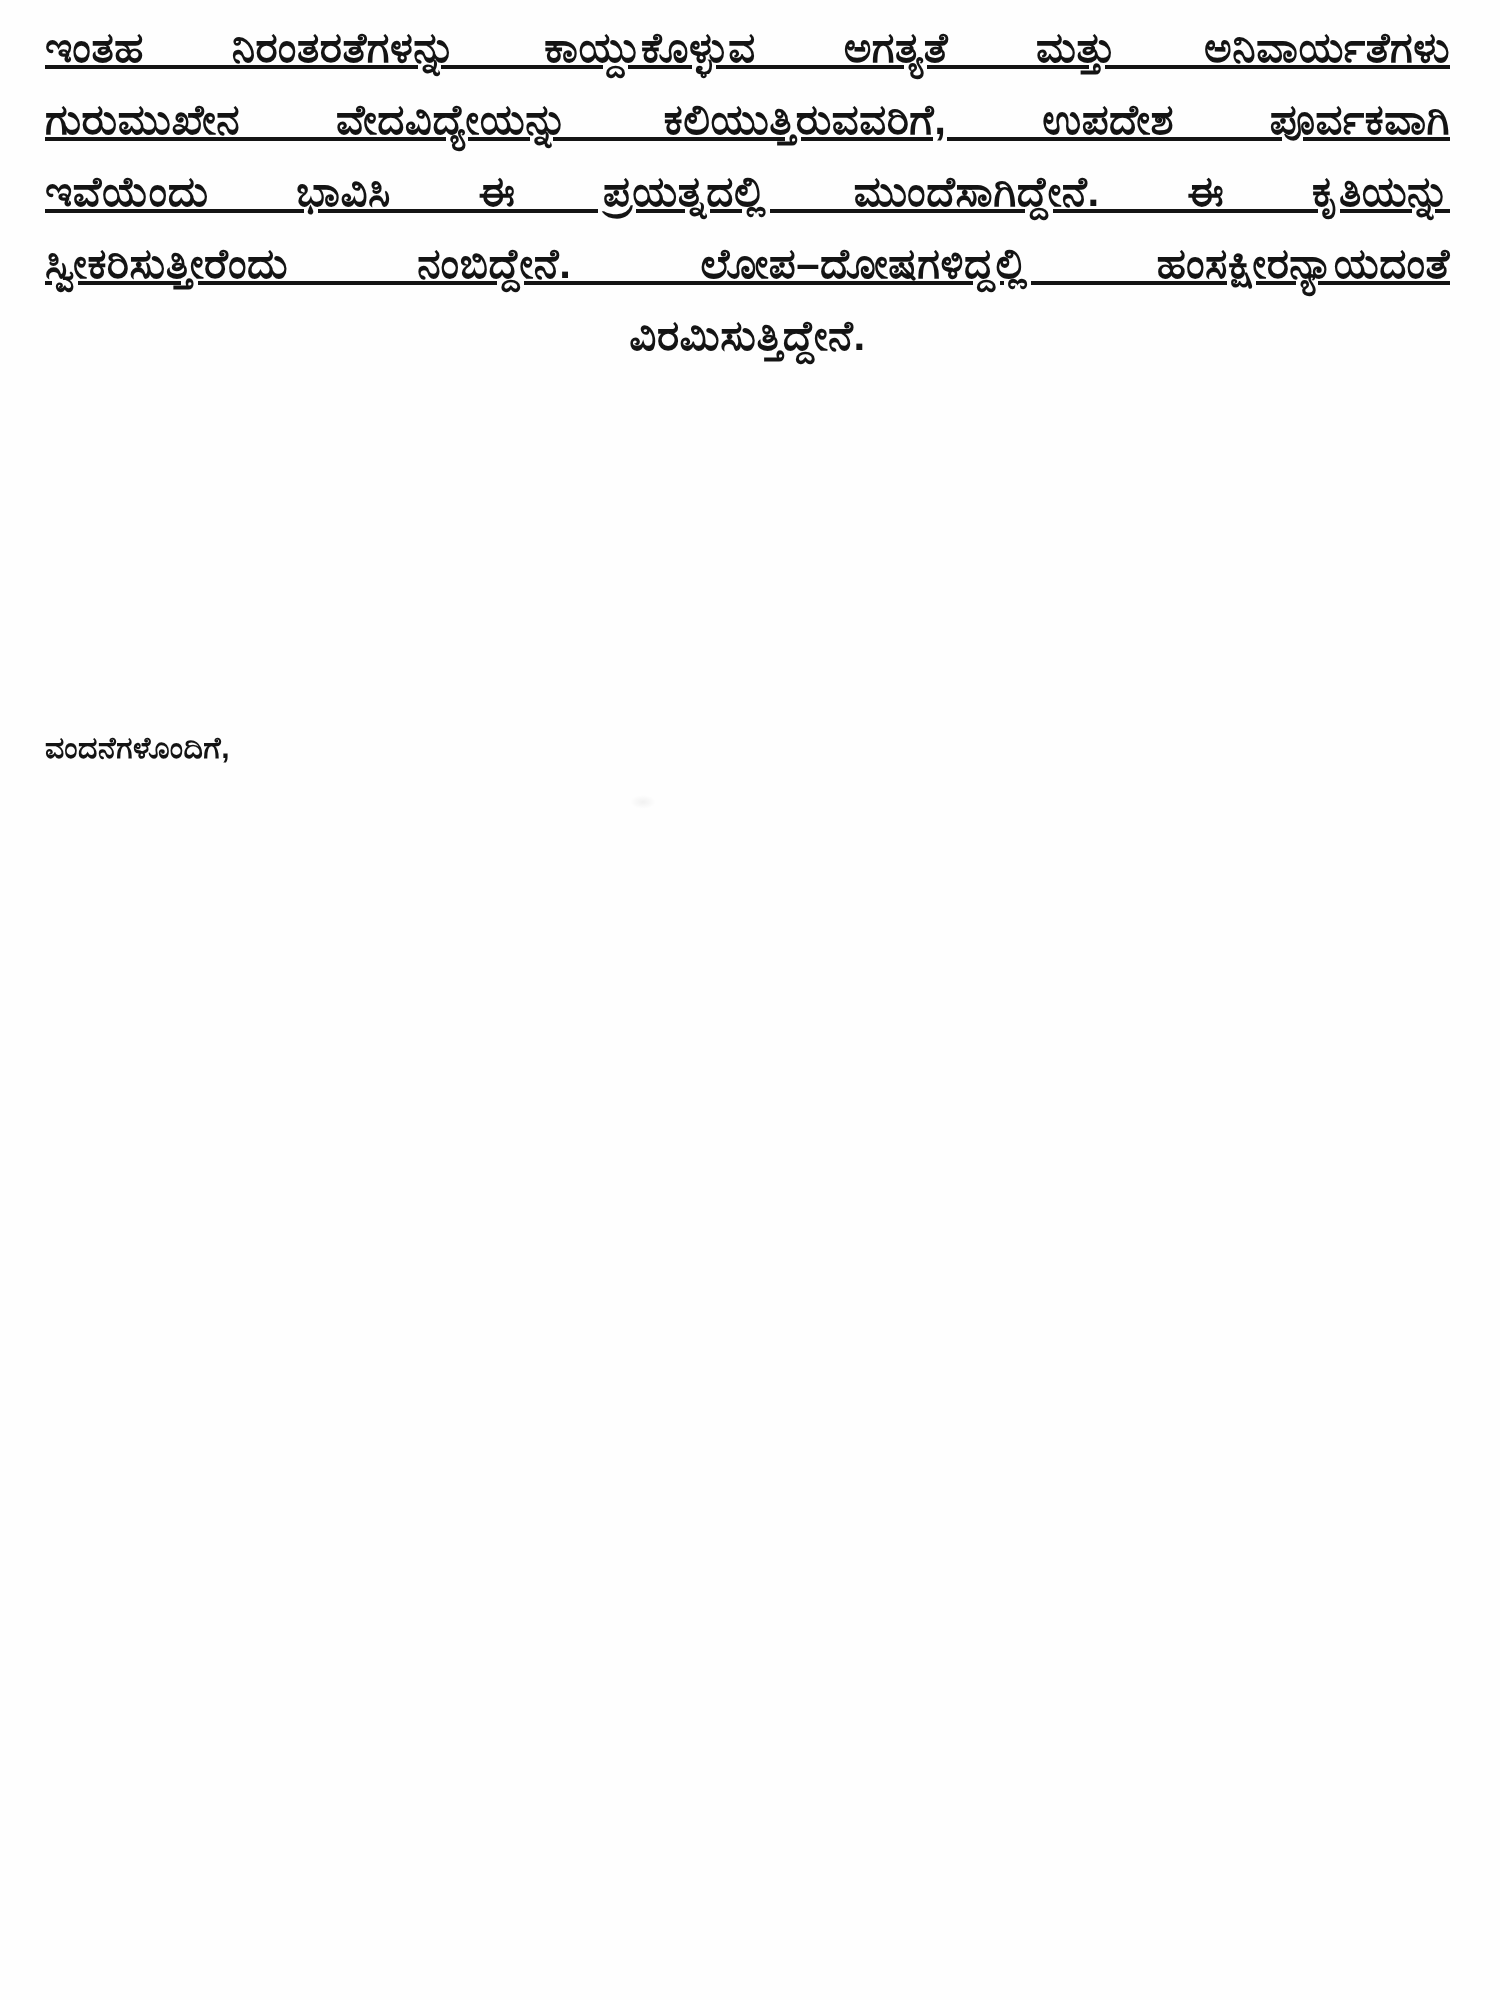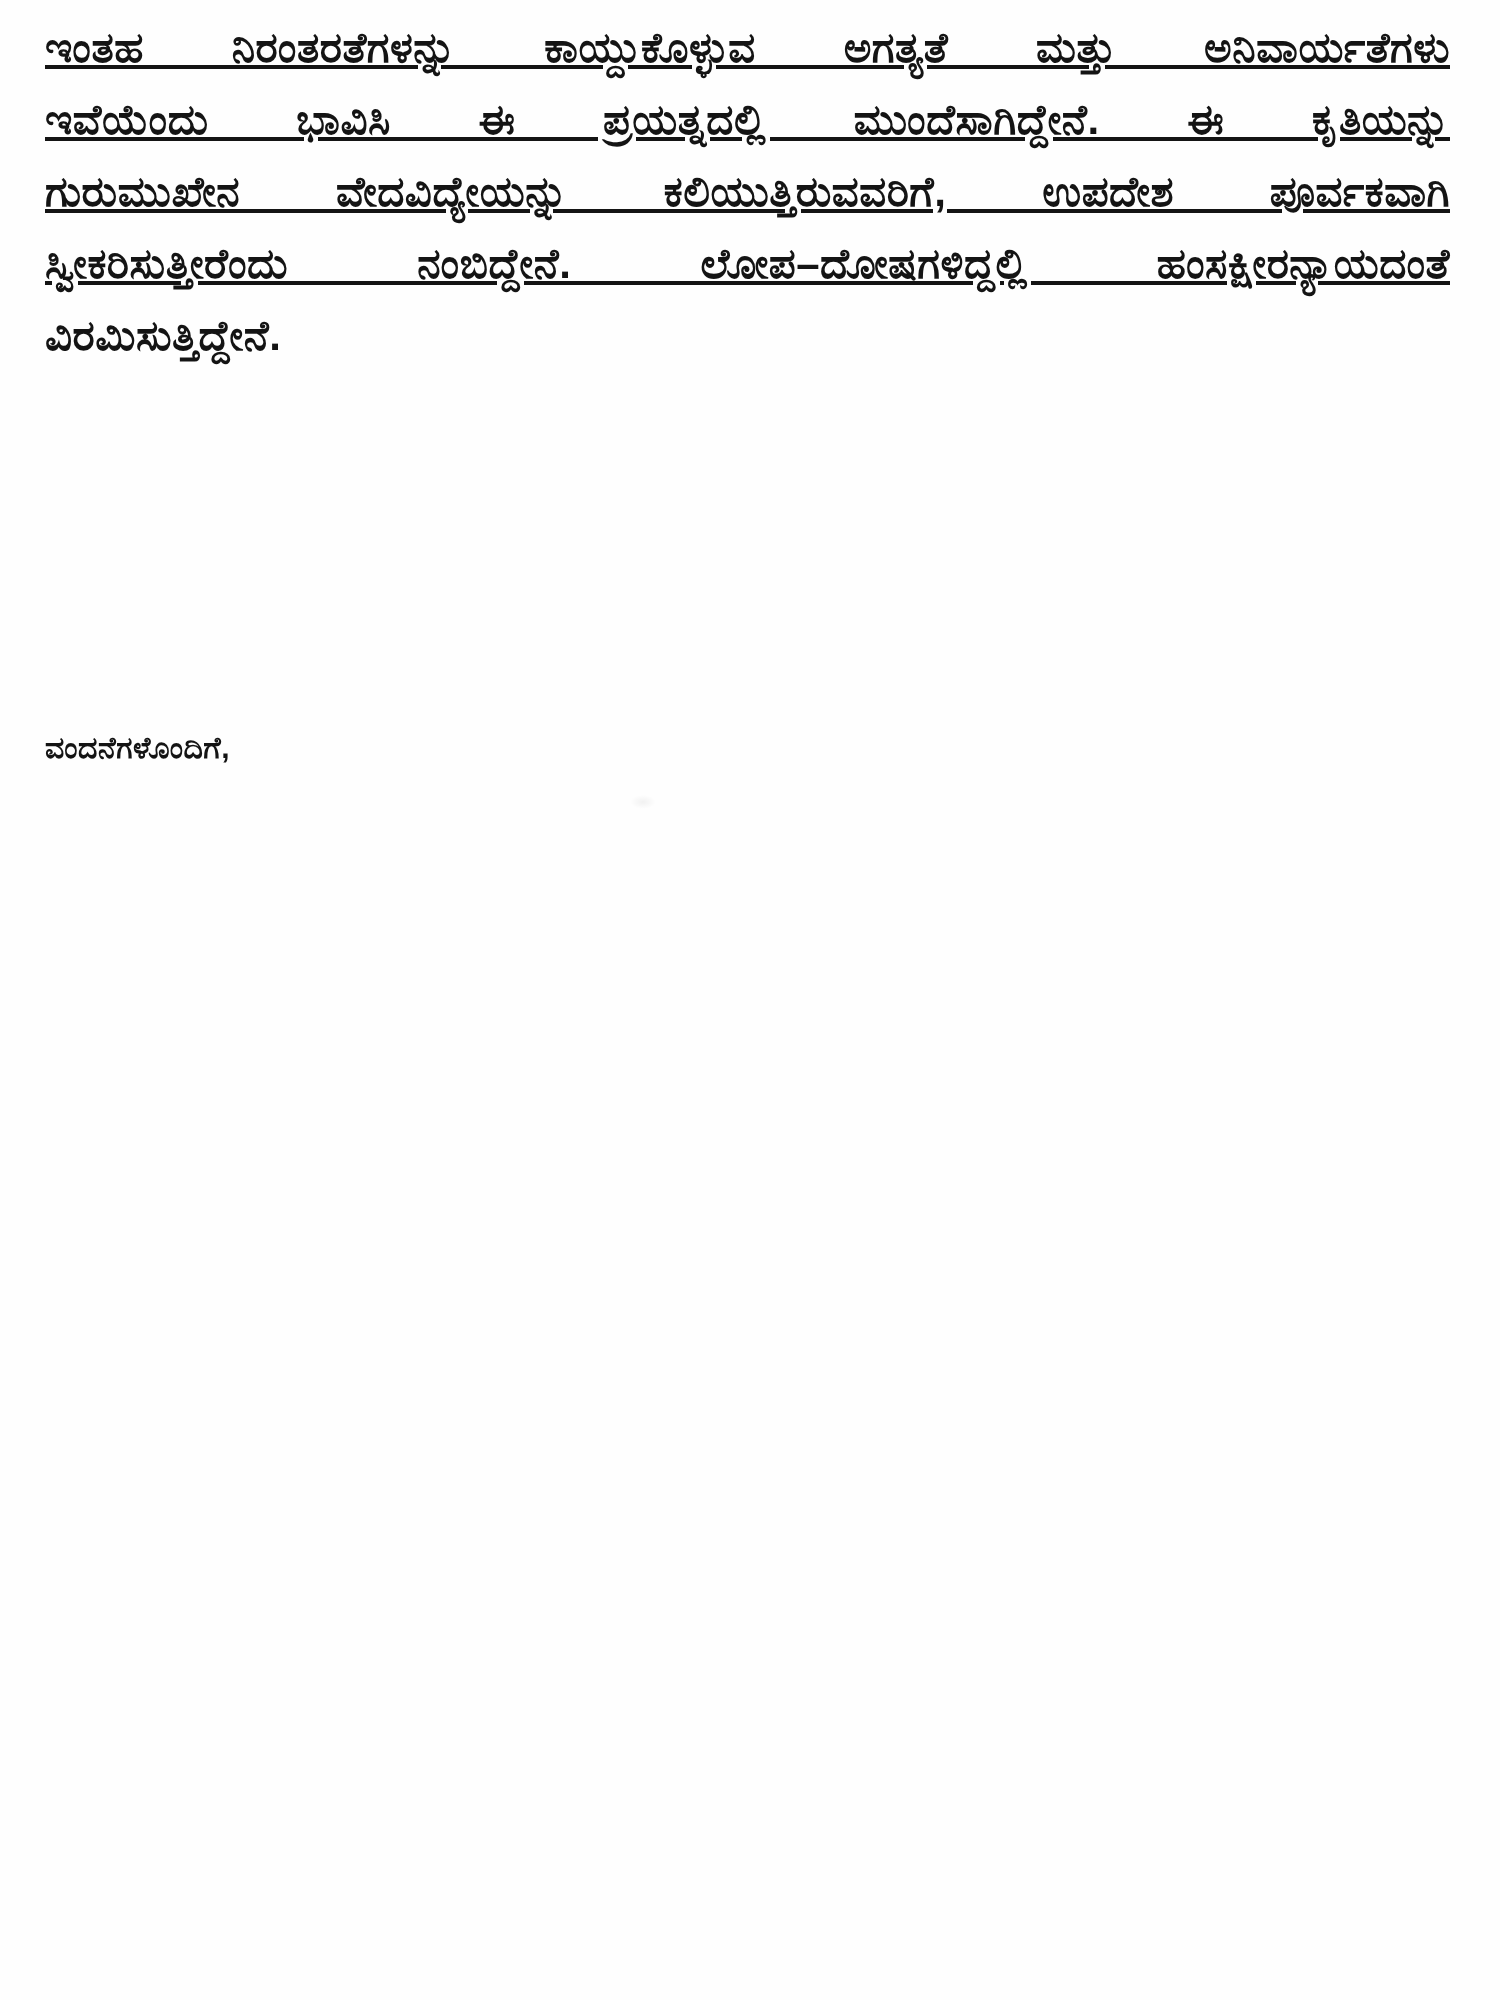--- a/index.html
+++ b/index.html
@@ -32,21 +32,21 @@
   }
   .line {
     width: 100%;
   }
   .line.justified {
     text-align: justify;
     text-align-last: justify;
     text-decoration: underline;
   }
   .line.plain {
-    text-align: left;
+    text-align: center;
   }
   .closing-block {
     position: absolute;
     left: 45px;
     top: 712px;
     font-size: 30px;
     line-height: 72px;
     font-weight: 600;
     letter-spacing: 0.5px;
   }
@@ -59,22 +59,22 @@
     background: radial-gradient(ellipse at center, rgba(0,0,0,0.05) 0%, rgba(0,0,0,0) 70%);
   }
 </style>
 </head>
 <body>
 
 <div class="page">
 
   <div class="body-block">
     <div class="line justified">ಇಂತಹ ನಿರಂತರತೆಗಳನ್ನು ಕಾಯ್ದುಕೊಳ್ಳುವ ಅಗತ್ಯತೆ ಮತ್ತು ಅನಿವಾರ್ಯತೆಗಳು</div>
+    <div class="line justified">ಗುರುಮುಖೇನ ವೇದವಿದ್ಯೇಯನ್ನು ಕಲಿಯುತ್ತಿರುವವರಿಗೆ, ಉಪದೇಶ ಪೂರ್ವಕವಾಗಿ</div>
     <div class="line justified">ಇವೆಯೆಂದು ಭಾವಿಸಿ ಈ ಪ್ರಯತ್ನದಲ್ಲಿ ಮುಂದೆಸಾಗಿದ್ದೇನೆ. ಈ ಕೃತಿಯನ್ನು</div>
-    <div class="line justified">ಗುರುಮುಖೇನ ವೇದವಿದ್ಯೇಯನ್ನು ಕಲಿಯುತ್ತಿರುವವರಿಗೆ, ಉಪದೇಶ ಪೂರ್ವಕವಾಗಿ</div>
     <div class="line justified">ಸ್ವೀಕರಿಸುತ್ತೀರೆಂದು ನಂಬಿದ್ದೇನೆ. ಲೋಪ–ದೋಷಗಳಿದ್ದಲ್ಲಿ ಹಂಸಕ್ಷೀರನ್ಯಾಯದಂತೆ</div>
     <div class="line plain">ವಿರಮಿಸುತ್ತಿದ್ದೇನೆ.</div>
   </div>
 
   <div class="closing-block">ವಂದನೆಗಳೊಂದಿಗೆ,</div>
 
   <div class="scan-artifact"></div>
 
 </div>
 

